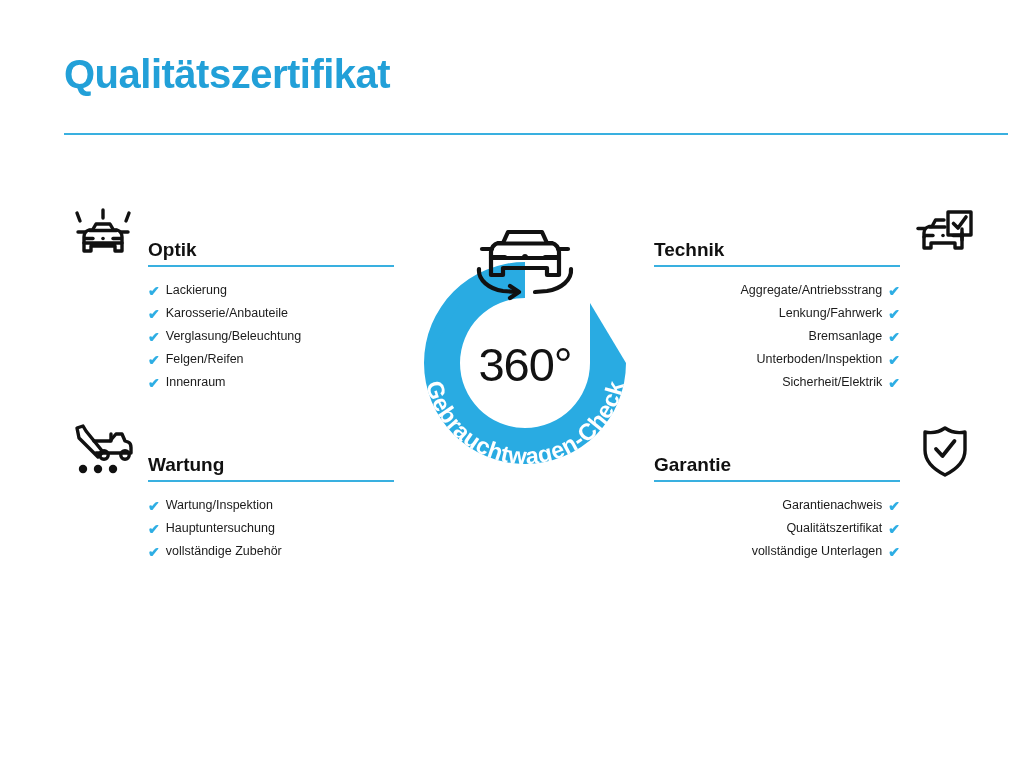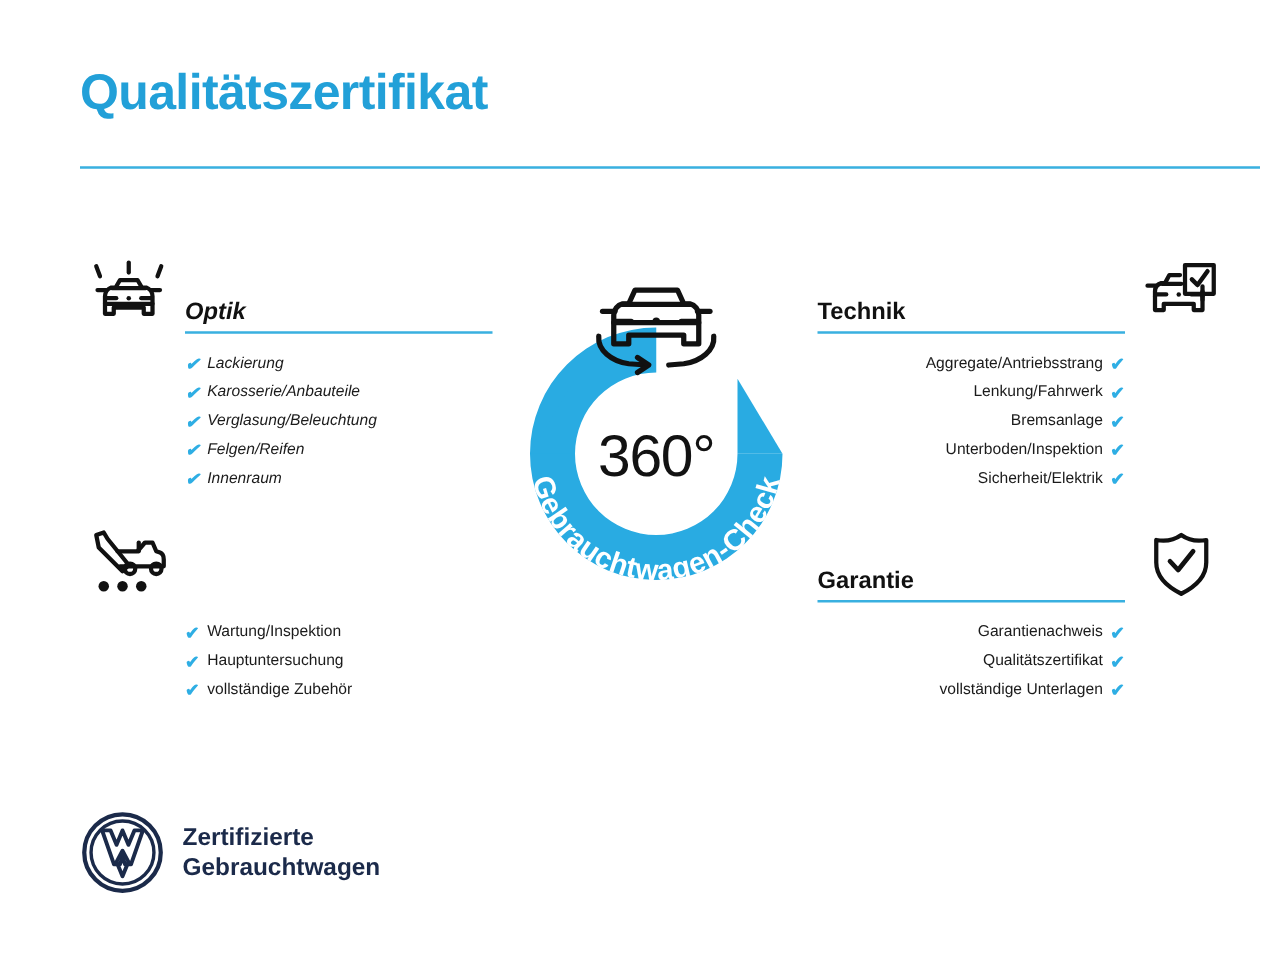--- a/index.html
+++ b/index.html
@@ -41,21 +41,21 @@
     top: 133px;
     width: 944px;
     height: 2px;
     background: #39b0e0;
   }
 
   
   .section {
     position: absolute;
   }
-  .sec-optik    { left: 52px;  top: 205px; width: 330px; font-style: italic; }
+  .sec-optik    { left: 52px;  top: 205px; width: 330px; }
   .sec-wartung  { left: 52px;  top: 420px; width: 330px; }
   .sec-technik  { left: 642px; top: 205px; width: 330px; }
   .sec-garantie { left: 642px; top: 420px; width: 330px; }
 
   .sec-head {
     position: relative;
     height: 62px;
   }
   .sec-icon {
     position: absolute;
@@ -218,20 +218,24 @@
         <svg width="66" height="58" viewBox="0 0 66 58" fill="none" stroke="#111" stroke-width="3.4" stroke-linecap="round" stroke-linejoin="round">
           <path d="M7 6 L13 4 L16 9 L33 30 L28 35 L9 16 Z"></path>
           <path d="M24 19 L40 19 L46 12 L52 12 L55 19 L58 20 C60.5 21 61 23 61 25.5 L61 31 L26 31"></path>
           <path d="M41 19 L41 12"></path>
           <circle cx="34" cy="33" r="4.2"></circle>
           <circle cx="55" cy="33" r="4.2"></circle>
           <circle cx="13" cy="47" r="4.2" fill="#111" stroke="none"></circle>
           <circle cx="28" cy="47" r="4.2" fill="#111" stroke="none"></circle>
           <circle cx="43" cy="47" r="4.2" fill="#111" stroke="none"></circle>
         </svg>
+      </div>
+      <div class="sec-title-wrap">
+        <div class="sec-title">Wartung</div>
+        <div class="sec-underline"></div>
       </div>
     </div>
     <ul class="sec-list">
       <li>
           <span class="check">✔</span>
           <span>Wartung/Inspektion</span>
         </li>
       <li>
           <span class="check">✔</span>
           <span>Hauptuntersuchung</span>
@@ -352,26 +356,14 @@
         <g fill="none" stroke="#111" stroke-width="4.2" stroke-linecap="round" stroke-linejoin="round">
           <path d="M-46 19 C-47 30 -36 39 -22 41 L-8 42"></path>
           <path d="M46 19 C47 30 36 39 22 41 L10 42"></path>
           <path d="M-15 36 L-6 42 L-15 48"></path>
         </g>
       </g>
     </svg>
     <div class="badge-number">360°</div>
   </div>
 
-  <div class="vw">
-    <svg class="vw-mark" viewBox="0 0 100 100">
-      <circle cx="50" cy="50" r="45" fill="none" stroke="#1b2a4a" stroke-width="5"></circle>
-      <circle cx="50" cy="50" r="37" fill="none" stroke="#1b2a4a" stroke-width="4"></circle>
-      <path d="M50 24 L57 41 L64 24 L74 24 L60 64 L53 64 L50 55 L47 64 L40 64 L26 24 L36 24 L43 41 Z" fill="none" stroke="#1b2a4a" stroke-width="4.6" stroke-linejoin="round"></path>
-      <path d="M50 78 L43 61 L50 48 L57 61 Z" fill="none" stroke="#1b2a4a" stroke-width="4.6" stroke-linejoin="round"></path>
-    </svg>
-    <div class="vw-text">
-      <div>Zertifizierte</div>
-      <div>Gebrauchtwagen</div>
-    </div>
-  </div>
 
 </div>
 
 </body></html>

